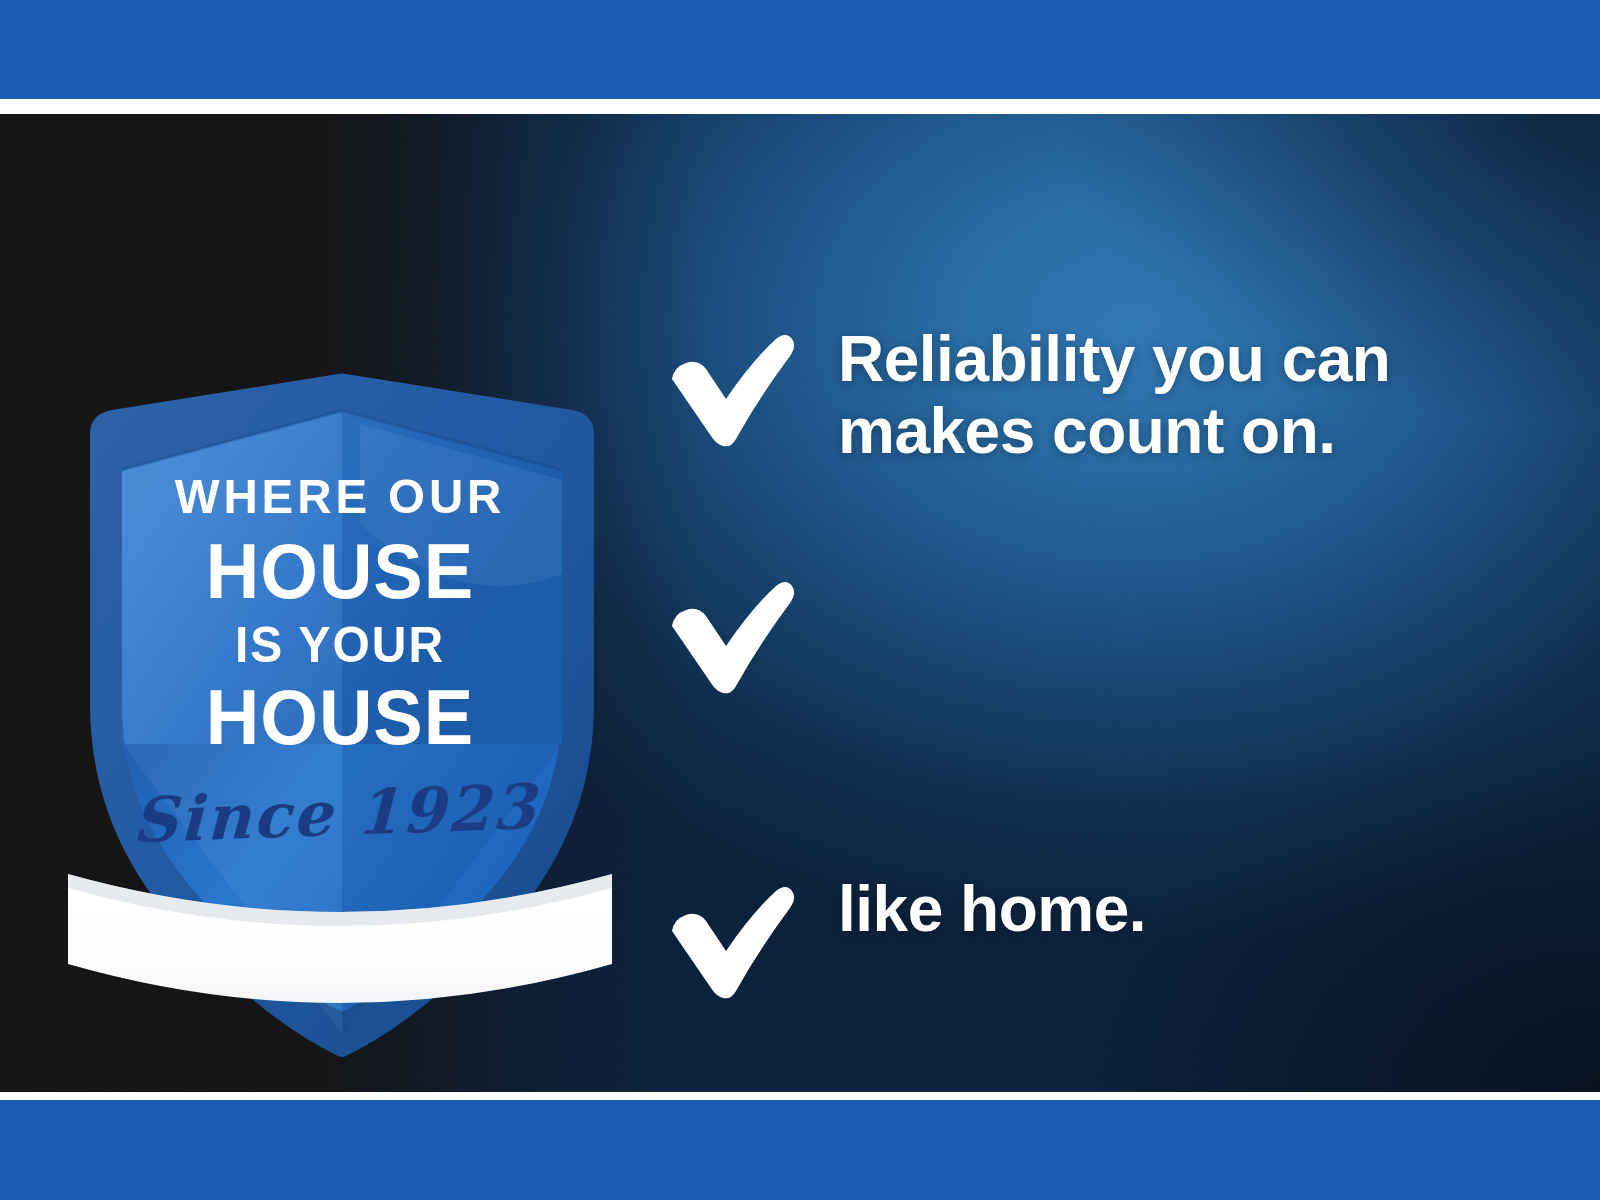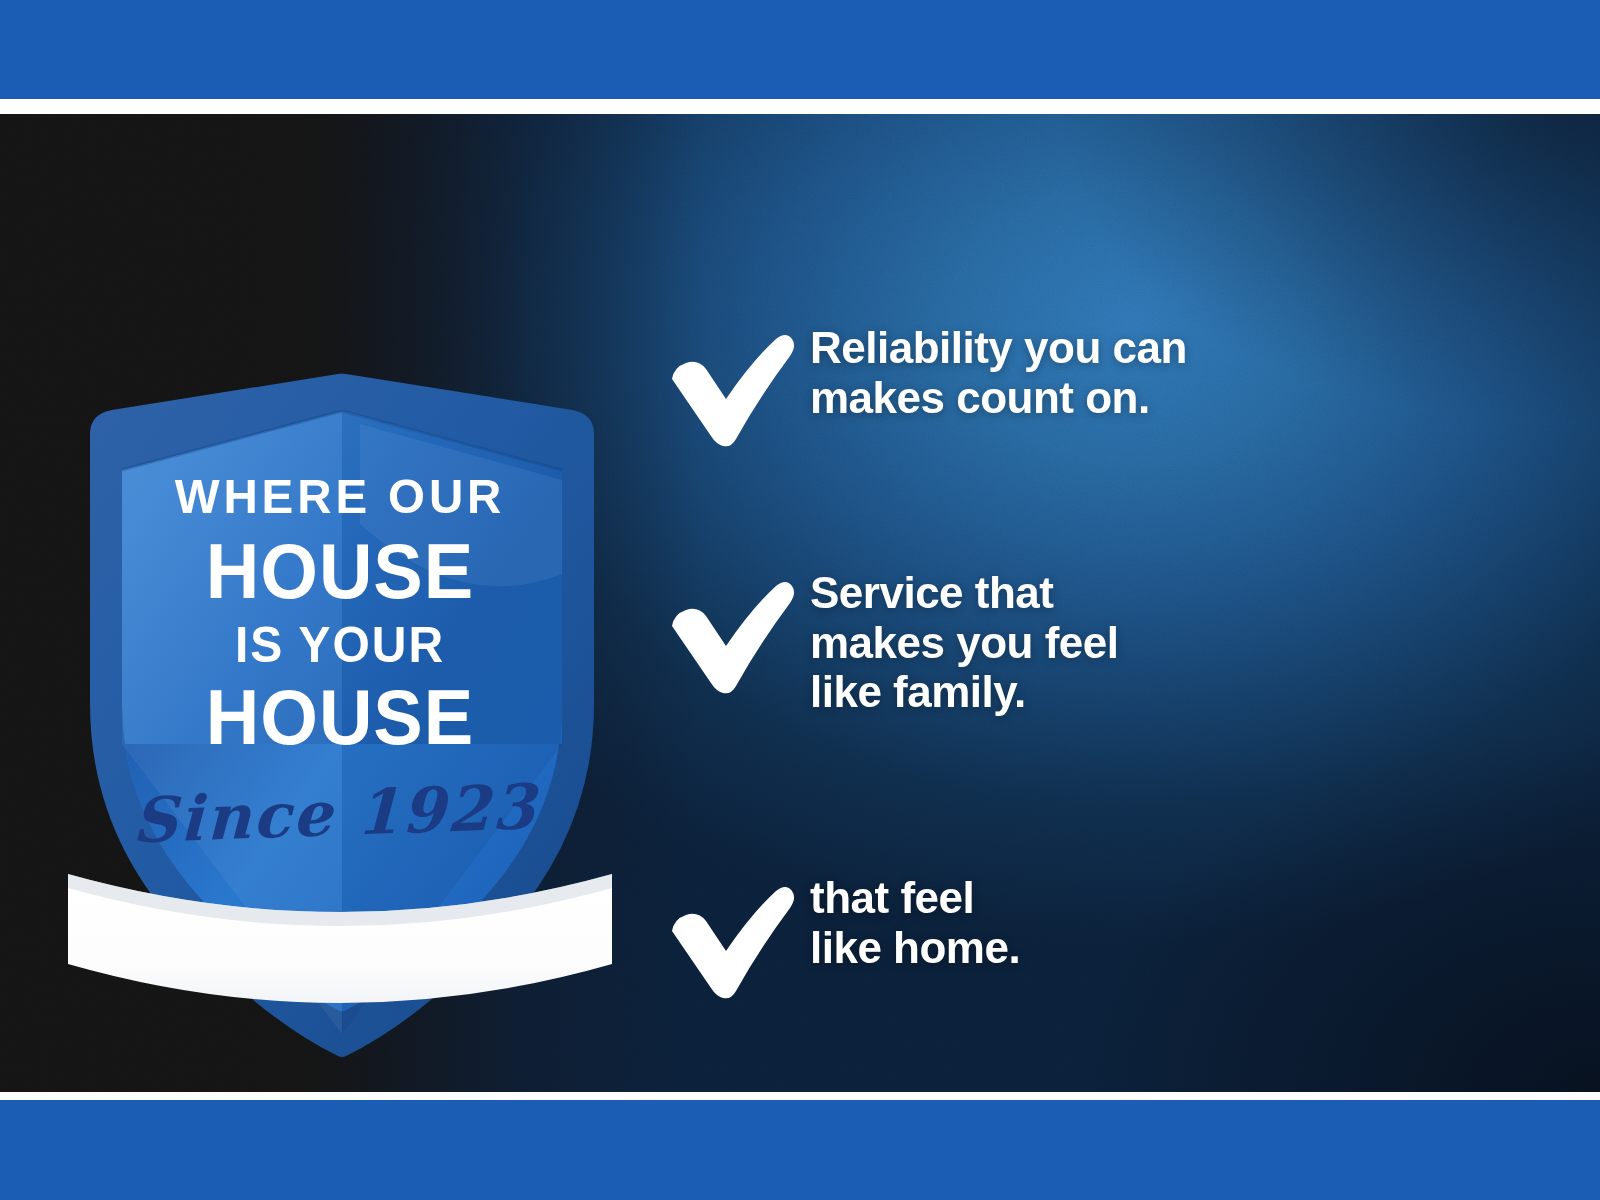--- a/index.html
+++ b/index.html
@@ -83,24 +83,25 @@
   .claim-2 { top:340px; }
   .claim-3 { top:645px; }
 
   .check { flex:0 0 auto; width:150px; padding-top:6px; }
   .claim-1 .check { padding-top:4px; }
 
   .claim-text {
     color:#ffffff;
     font-family:"Liberation Sans", sans-serif;
     font-weight:bold;
-    font-size:44px;
+    font-size:64px;
     line-height:1.13;
     letter-spacing:-0.5px;
     text-shadow:0 2px 10px rgba(0,0,0,0.30);
+    margin-left:28px;
   }
 </style>
 </head>
 <body>
 
 <div class="poster">
 
   <div class="bar-top"></div>
   <div class="gap-top"></div>
 
@@ -204,37 +205,31 @@
       </div>
 
       <div class="claim claim-2">
         <div class="check">
           <svg width="140" height="120" viewBox="0 0 140 120">
             <path d="M12,52 Q14,40 26,36 Q38,32 46,42 L66,72 Q92,34 116,12
                      Q126,4 132,12 Q137,19 130,29
                      Q98,72 76,112 Q71,121 63,119 Q56,117 51,109 Z" fill="#ffffff"></path>
           </svg>
         </div>
-        <div class="claim-text">
-          <div>Service that</div>
-          <div>makes you feel</div>
-          <div>like family.</div>
-        </div>
       </div>
 
       <div class="claim claim-3">
         <div class="check">
           <svg width="140" height="120" viewBox="0 0 140 120">
             <path d="M12,52 Q14,40 26,36 Q38,32 46,42 L66,72 Q92,34 116,12
                      Q126,4 132,12 Q137,19 130,29
                      Q98,72 76,112 Q71,121 63,119 Q56,117 51,109 Z" fill="#ffffff"></path>
           </svg>
         </div>
         <div class="claim-text">
-          <div>that feel</div>
           <div>like home.</div>
         </div>
       </div>
 
     </div>
   </div>
 
   <div class="gap-bottom"></div>
   <div class="bar-bottom"></div>
 

